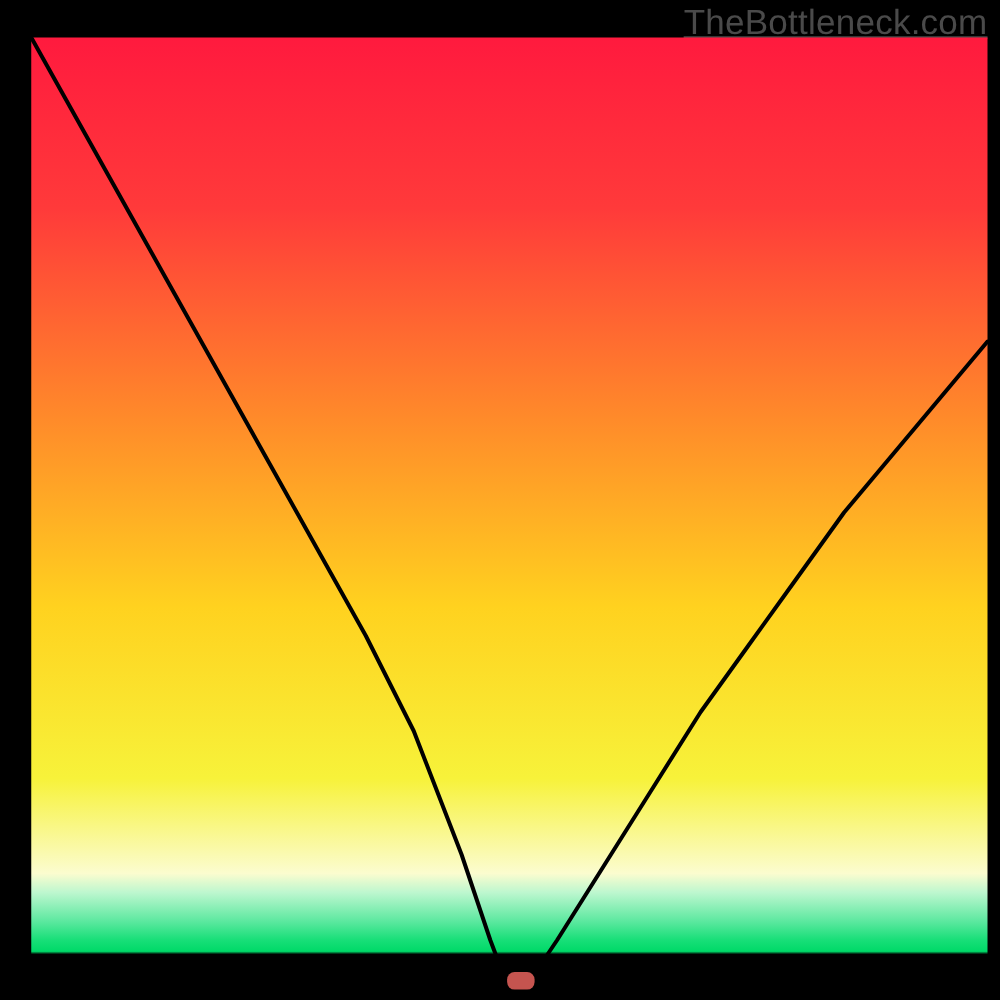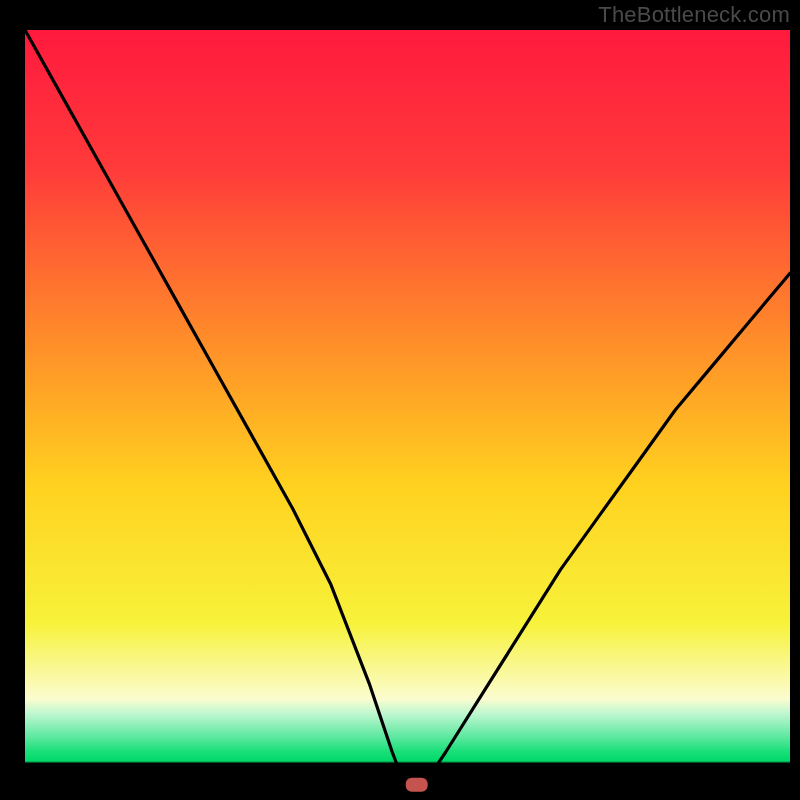--- a/index.html
+++ b/index.html
@@ -14,24 +14,25 @@
   .stage {
     position: relative;
     width: 800px;
     height: 800px;
   }
   .watermark {
     position: absolute;
     top: 2px;
     right: 10px;
     color: #4a4a4a;
-    font-size: 22px;
+    font-size: 28px;
     font-weight: 500;
     letter-spacing: 0.2px;
     user-select: none;
+    text-decoration: underline;
   }
   svg.plot {
     position: absolute;
     left: 0;
     top: 0;
   }
 </style>
 </head>
 <body>
 

